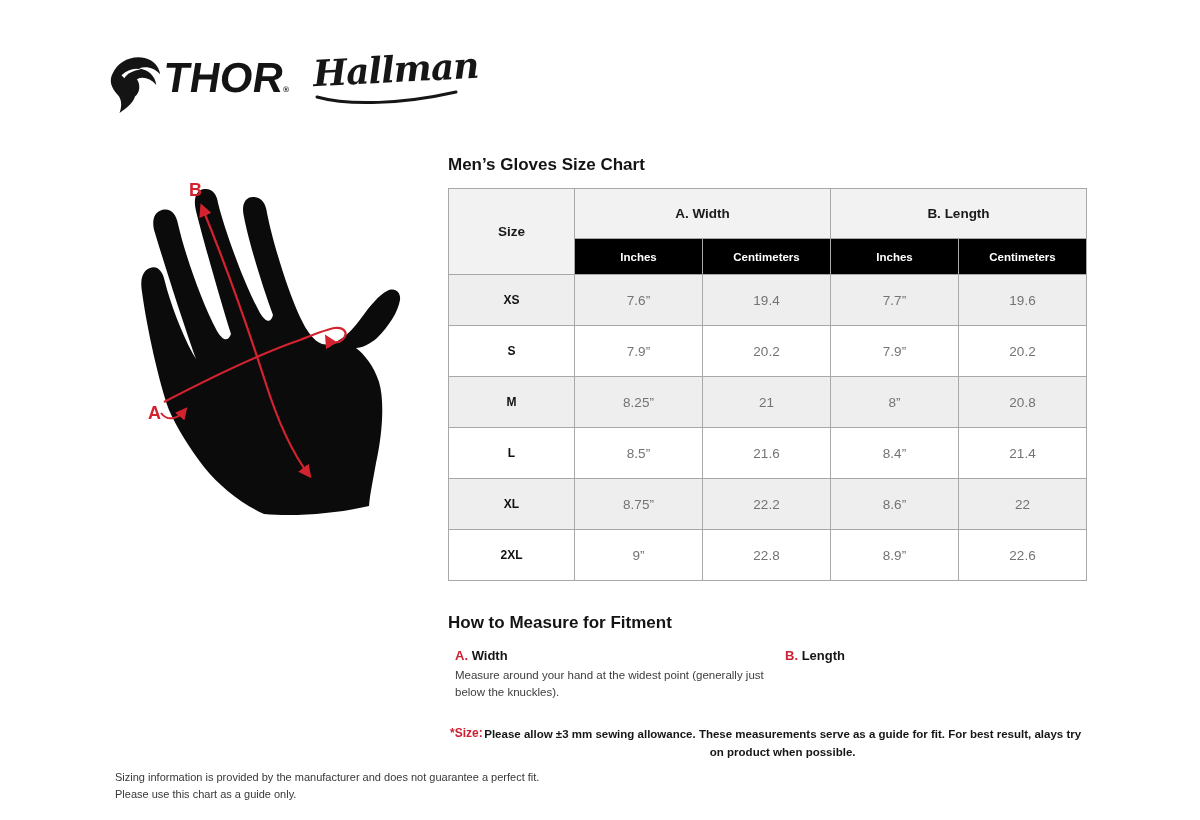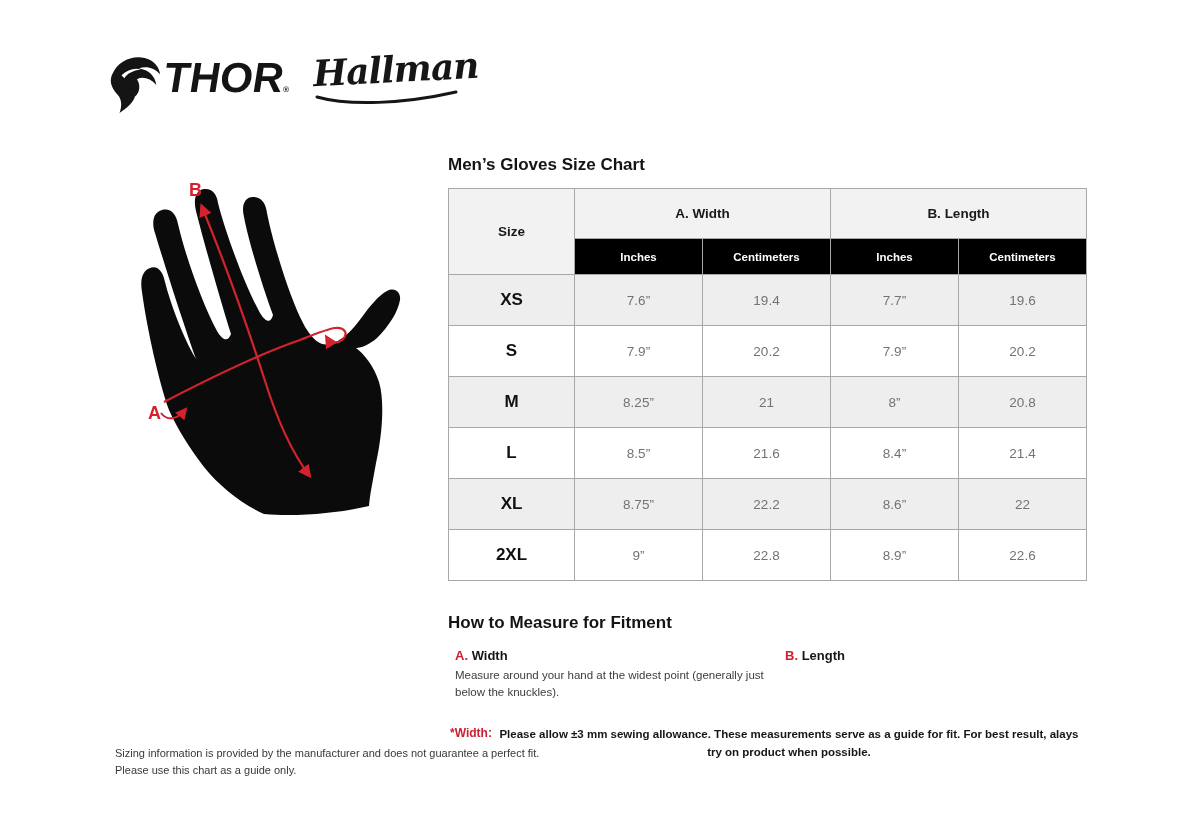--- a/index.html
+++ b/index.html
@@ -32,38 +32,38 @@
   #size-table th, #size-table td { border:1px solid #a8a8a8; text-align:center;
                                    vertical-align:middle; }
   #size-table thead th.light { background:#f2f2f2; color:#1a1a1a; font-size:13.5px;
                                font-weight:bold; }
   #size-table tr.units-row th { background:#000000; color:#ffffff; font-size:11.5px;
                                 font-weight:bold; height:36px; }
   #size-table thead tr.group-row th { height:50px; }
   #size-table tbody tr { height:51px; background:#ffffff; }
   #size-table tbody tr.alt { background:#eeeeee; }
   #size-table td { font-size:13.5px; color:#737373; }
-  #size-table td.size-col { font-weight:bold; font-size:17px; color:#111111; }
+  #size-table td.size-col { font-weight:bold; font-size:12px; color:#111111; }
 
   
   #howto-cols { display:flex; margin-top:15px; }
   .howto-col { padding-left:7px; }
   #howto-col-a { width:330px; }
   #howto-col-b { flex:1; }
   .measure-head { font-size:13px; font-weight:bold; color:#161616; }
   .measure-letter { color:#cb2133; }
   .measure-desc { margin-top:4px; font-size:11.5px; line-height:1.45; color:#3d3d3d;
                   max-width:310px; }
   #note-row { display:flex; margin-top:26px; padding-left:2px; }
   #note-label { color:#cb2133; font-weight:bold; font-size:12px; flex:none; }
   #note-text { font-weight:bold; font-size:11.5px; line-height:1.55;
                color:#161616; max-width:600px;text-align:center; }
 
   
-  #footer { position:absolute; left:115px; top:745px; font-size:11px; line-height:1.55;
+  #footer { position:absolute; left:115px; top:769px; font-size:11px; line-height:1.55;
             color:#383838; }
 </style>
 </head>
 <body>
 
 <div id="brand-row">
   <div id="thor-logo">
     <span>
       <svg width="58" height="62" viewBox="0 0 60 62">
         <path fill="#141414" d="M7,20 C12,8 26,1 40,4 C49,6 55,13 56,21 C50,14 41,12 34,15
@@ -217,21 +217,21 @@
     </div>
     <div class="howto-col" id="howto-col-b">
       <div class="measure-head">
         <span class="measure-letter">B.</span>
         <span>Length</span>
       </div>
     </div>
   </div>
 
   <div id="note-row">
-    <span id="note-label">*Width:</span>
+    <span id="note-label">*Size:</span>
     <span id="note-text">Please allow ±3 mm sewing allowance. These measurements serve as a guide for fit. For best result, alays try on product when possible.</span>
   </div>
 </div>
 
 <div id="footer">
   <div>Sizing information is provided by the manufacturer and does not guarantee a perfect fit.</div>
   <div>Please use this chart as a guide only.</div>
 </div>
 
 </body></html>

